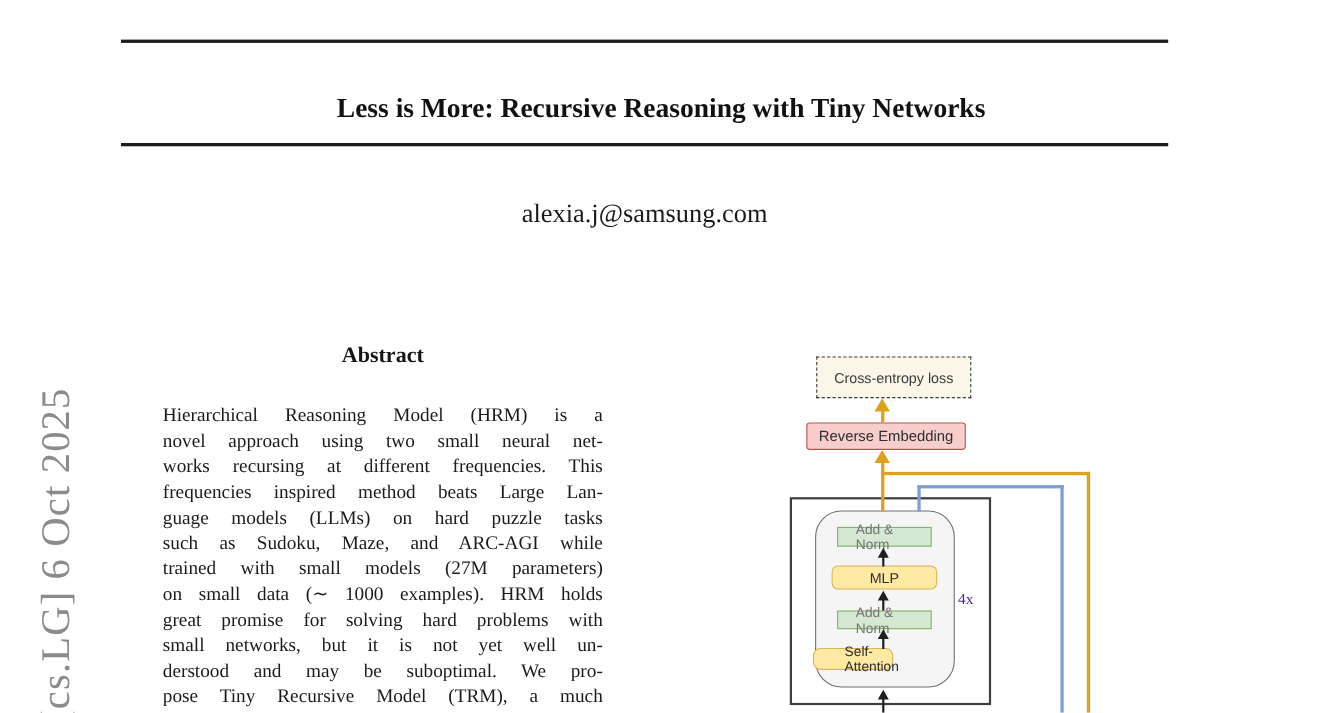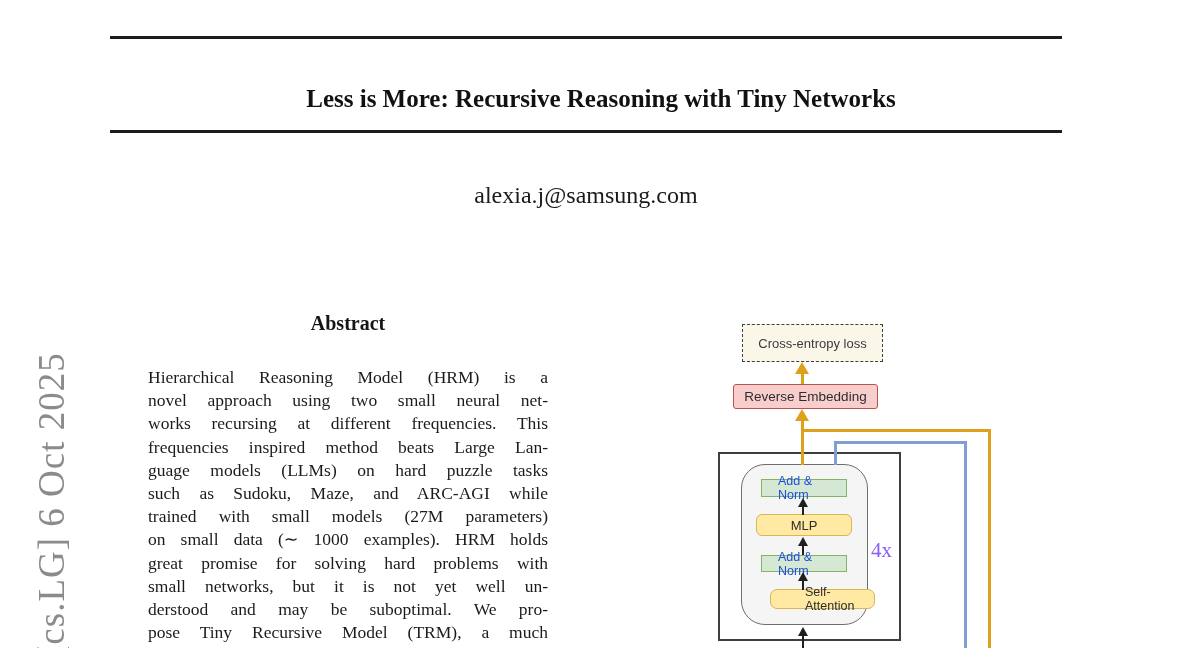--- a/index.html
+++ b/index.html
@@ -49,27 +49,27 @@
   .re-box {
     left:733px; top:384px; width:145px; height:25px;
     background:var(--embedding_fill); border:1.6px solid var(--embedding_border);
     border-radius:3px; font-size:13.5px; color:#2d2d2d;
   }
   .big-box { position:absolute; left:718px; top:452px; width:183px; height:189px; border:2px solid #3e3e3e; box-sizing:border-box; }
   .round-box {
     position:absolute; left:741px; top:464px; width:127px; height:161px;
     border:1.6px solid #6e6e6e; border-radius:24px; background:#f5f5f5; box-sizing:border-box;
   }
-  .norm-box { background:var(--norm_fill); border:1.3px solid var(--norm_border); font-size:12.5px; color:#1d4ed8;padding-left:16px; }
+  .norm-box { background:var(--norm_fill); border:1.3px solid var(--norm_border); font-size:12.5px; color:#737373;padding-left:16px; }
   .attn-box { background:var(--attn_fill); border:1.3px solid var(--attn_border); font-size:12.5px; color:#2d2d2d; }
   .an1 { left:761px; top:479px; width:86px; height:18px; }
   .mlp { left:756px; top:514px; width:96px; height:22px; border-radius:6px; font-size:13px; }
   .an2 { left:761px; top:555px; width:86px; height:17px; }
-  .sa  { left:770px; top:589px; width:105px; height:20px; border-radius:7px;padding-left:34px; }
-  .repeat-label { position:absolute; left:871px; top:538px; font-size:21px; color:#8b5cf6; font-family:"Liberation Serif", serif; }
+  .sa  { left:739px; top:589px; width:73px; height:20px; border-radius:7px;padding-left:34px; }
+  .repeat-label { position:absolute; left:871px; top:538px; font-size:14px; color:#4c1d95; font-family:"Liberation Serif", serif; }
 
   
   .vline, .hline, .head-up { position:absolute; }
   .oline { background:var(--orange_line); }
   .bline { background:var(--blue_line); }
   .kline { background:#1f1f1f; }
   .head-up { width:0; height:0; border-left:7px solid transparent; border-right:7px solid transparent; }
   .ohead { border-bottom:12px solid var(--orange_line); }
   .khead { border-left-width:5px; border-right-width:5px; border-bottom:9px solid #1f1f1f; }
 

